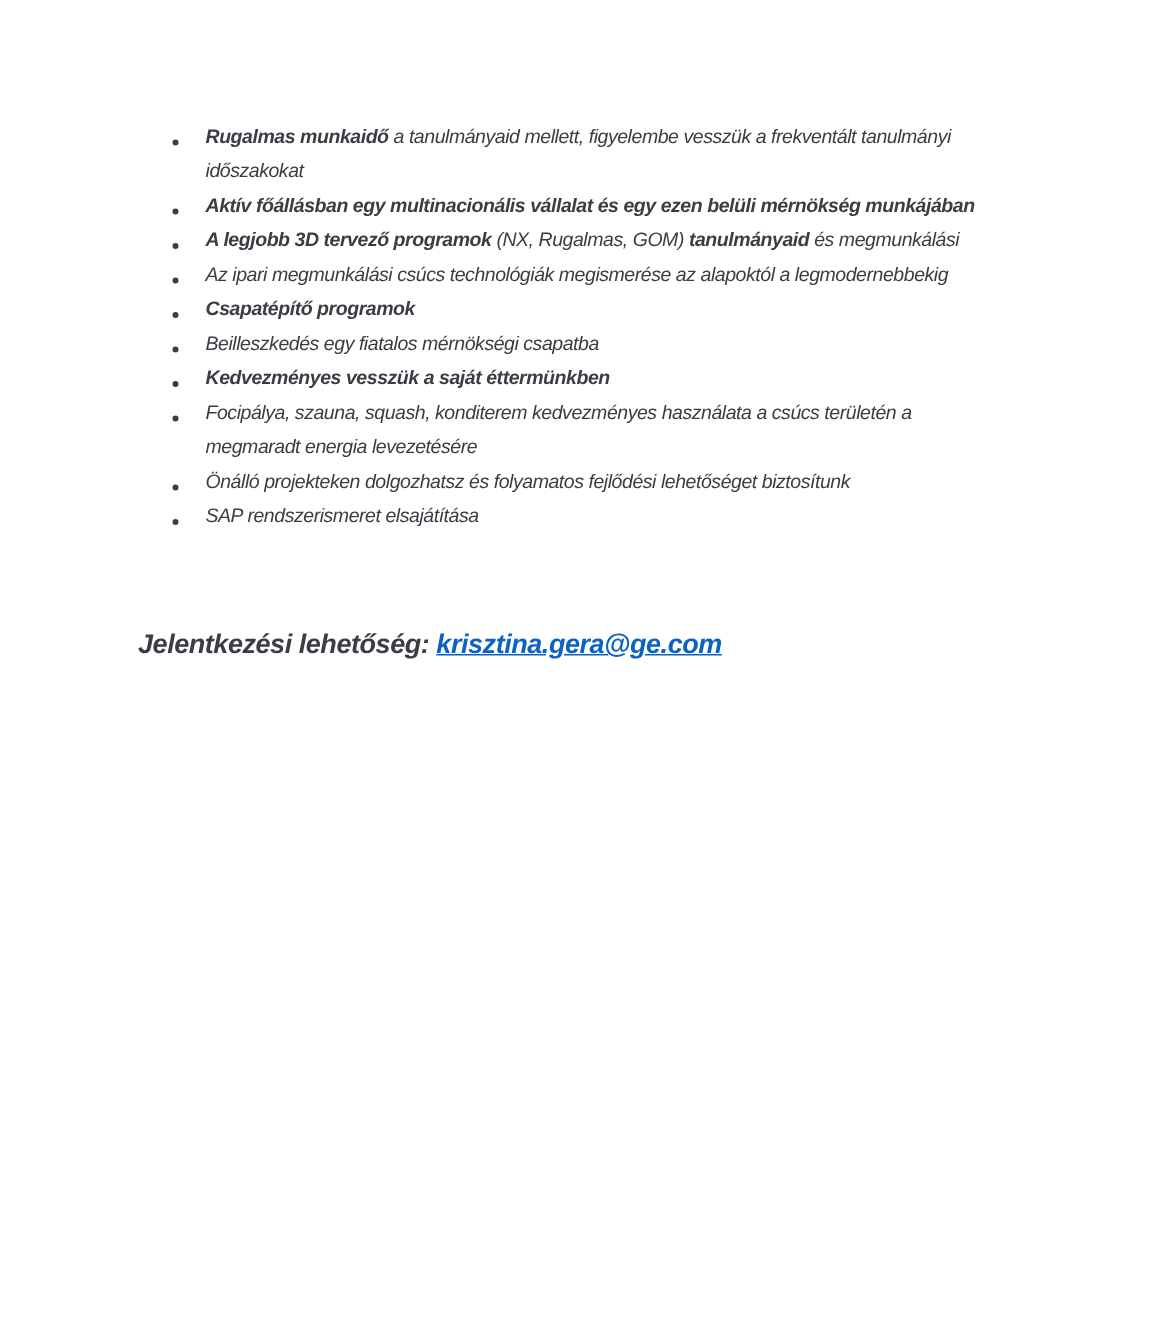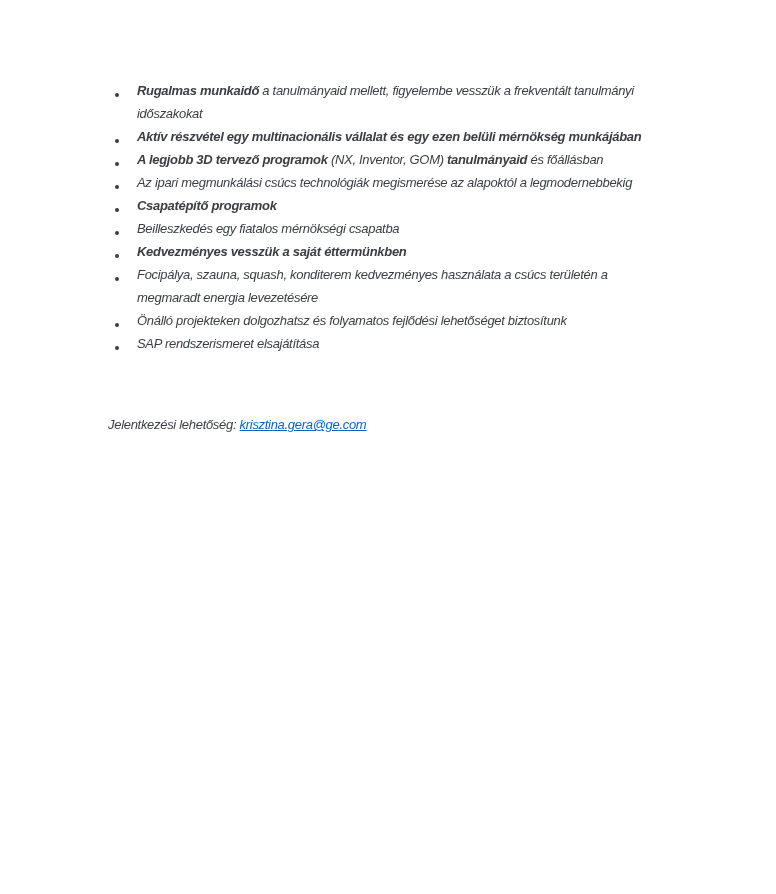--- a/index.html
+++ b/index.html
@@ -40,43 +40,43 @@
     top: 14px;
     width: 4px;
     height: 4px;
     border-radius: 50%;
     background: #3a3d43;
   }
   .run { font-weight: normal; }
   .run.bold { font-weight: bold; }
   .application {
     position: absolute;
-    left: 108px;
+    left: 92px;
     top: 400px;
-    font-size: 13px;
+    font-size: 18px;
     line-height: 23px;
     letter-spacing: -0.3px;
-    font-weight: normal;
+    font-weight: bold;
     white-space: pre;
   }
   .application .email-link {
     text-decoration: underline;
     cursor: pointer;
   }
 </style>
 </head>
 <body>
 
 <div class="page" style="color: rgb(58, 61, 67); background: rgb(255, 255, 255);">
 
   <ul class="benefits">
       <li><span class="run bold">Rugalmas munkaidő</span><span class="run"> a tanulmányaid mellett, figyelembe vesszük a frekventált tanulmányi
 időszakokat</span></li>
-      <li><span class="run bold">Aktív részvétel egy multinacionális vállalat és egy ezen belüli mérnökség munkájában</span></li>
-      <li><span class="run bold">A legjobb 3D tervező programok</span><span class="run"> (NX, Inventor, GOM) </span><span class="run bold">tanulmányaid</span><span class="run"> és főállásban</span></li>
+      <li><span class="run bold">Aktív főállásban egy multinacionális vállalat és egy ezen belüli mérnökség munkájában</span></li>
+      <li><span class="run bold">A legjobb 3D tervező programok</span><span class="run"> (NX, Rugalmas, GOM) </span><span class="run bold">tanulmányaid</span><span class="run"> és megmunkálási</span></li>
       <li><span class="run">Az ipari megmunkálási csúcs technológiák megismerése az alapoktól a legmodernebbekig</span></li>
       <li><span class="run bold">Csapatépítő programok</span></li>
       <li><span class="run">Beilleszkedés egy fiatalos mérnökségi csapatba</span></li>
       <li><span class="run bold">Kedvezményes vesszük a saját éttermünkben</span></li>
       <li><span class="run">Focipálya, szauna, squash, konditerem kedvezményes használata a csúcs területén a
 megmaradt energia levezetésére</span></li>
       <li><span class="run">Önálló projekteken dolgozhatsz és folyamatos fejlődési lehetőséget biztosítunk</span></li>
       <li><span class="run">SAP rendszerismeret elsajátítása</span></li>
     </ul>
 

